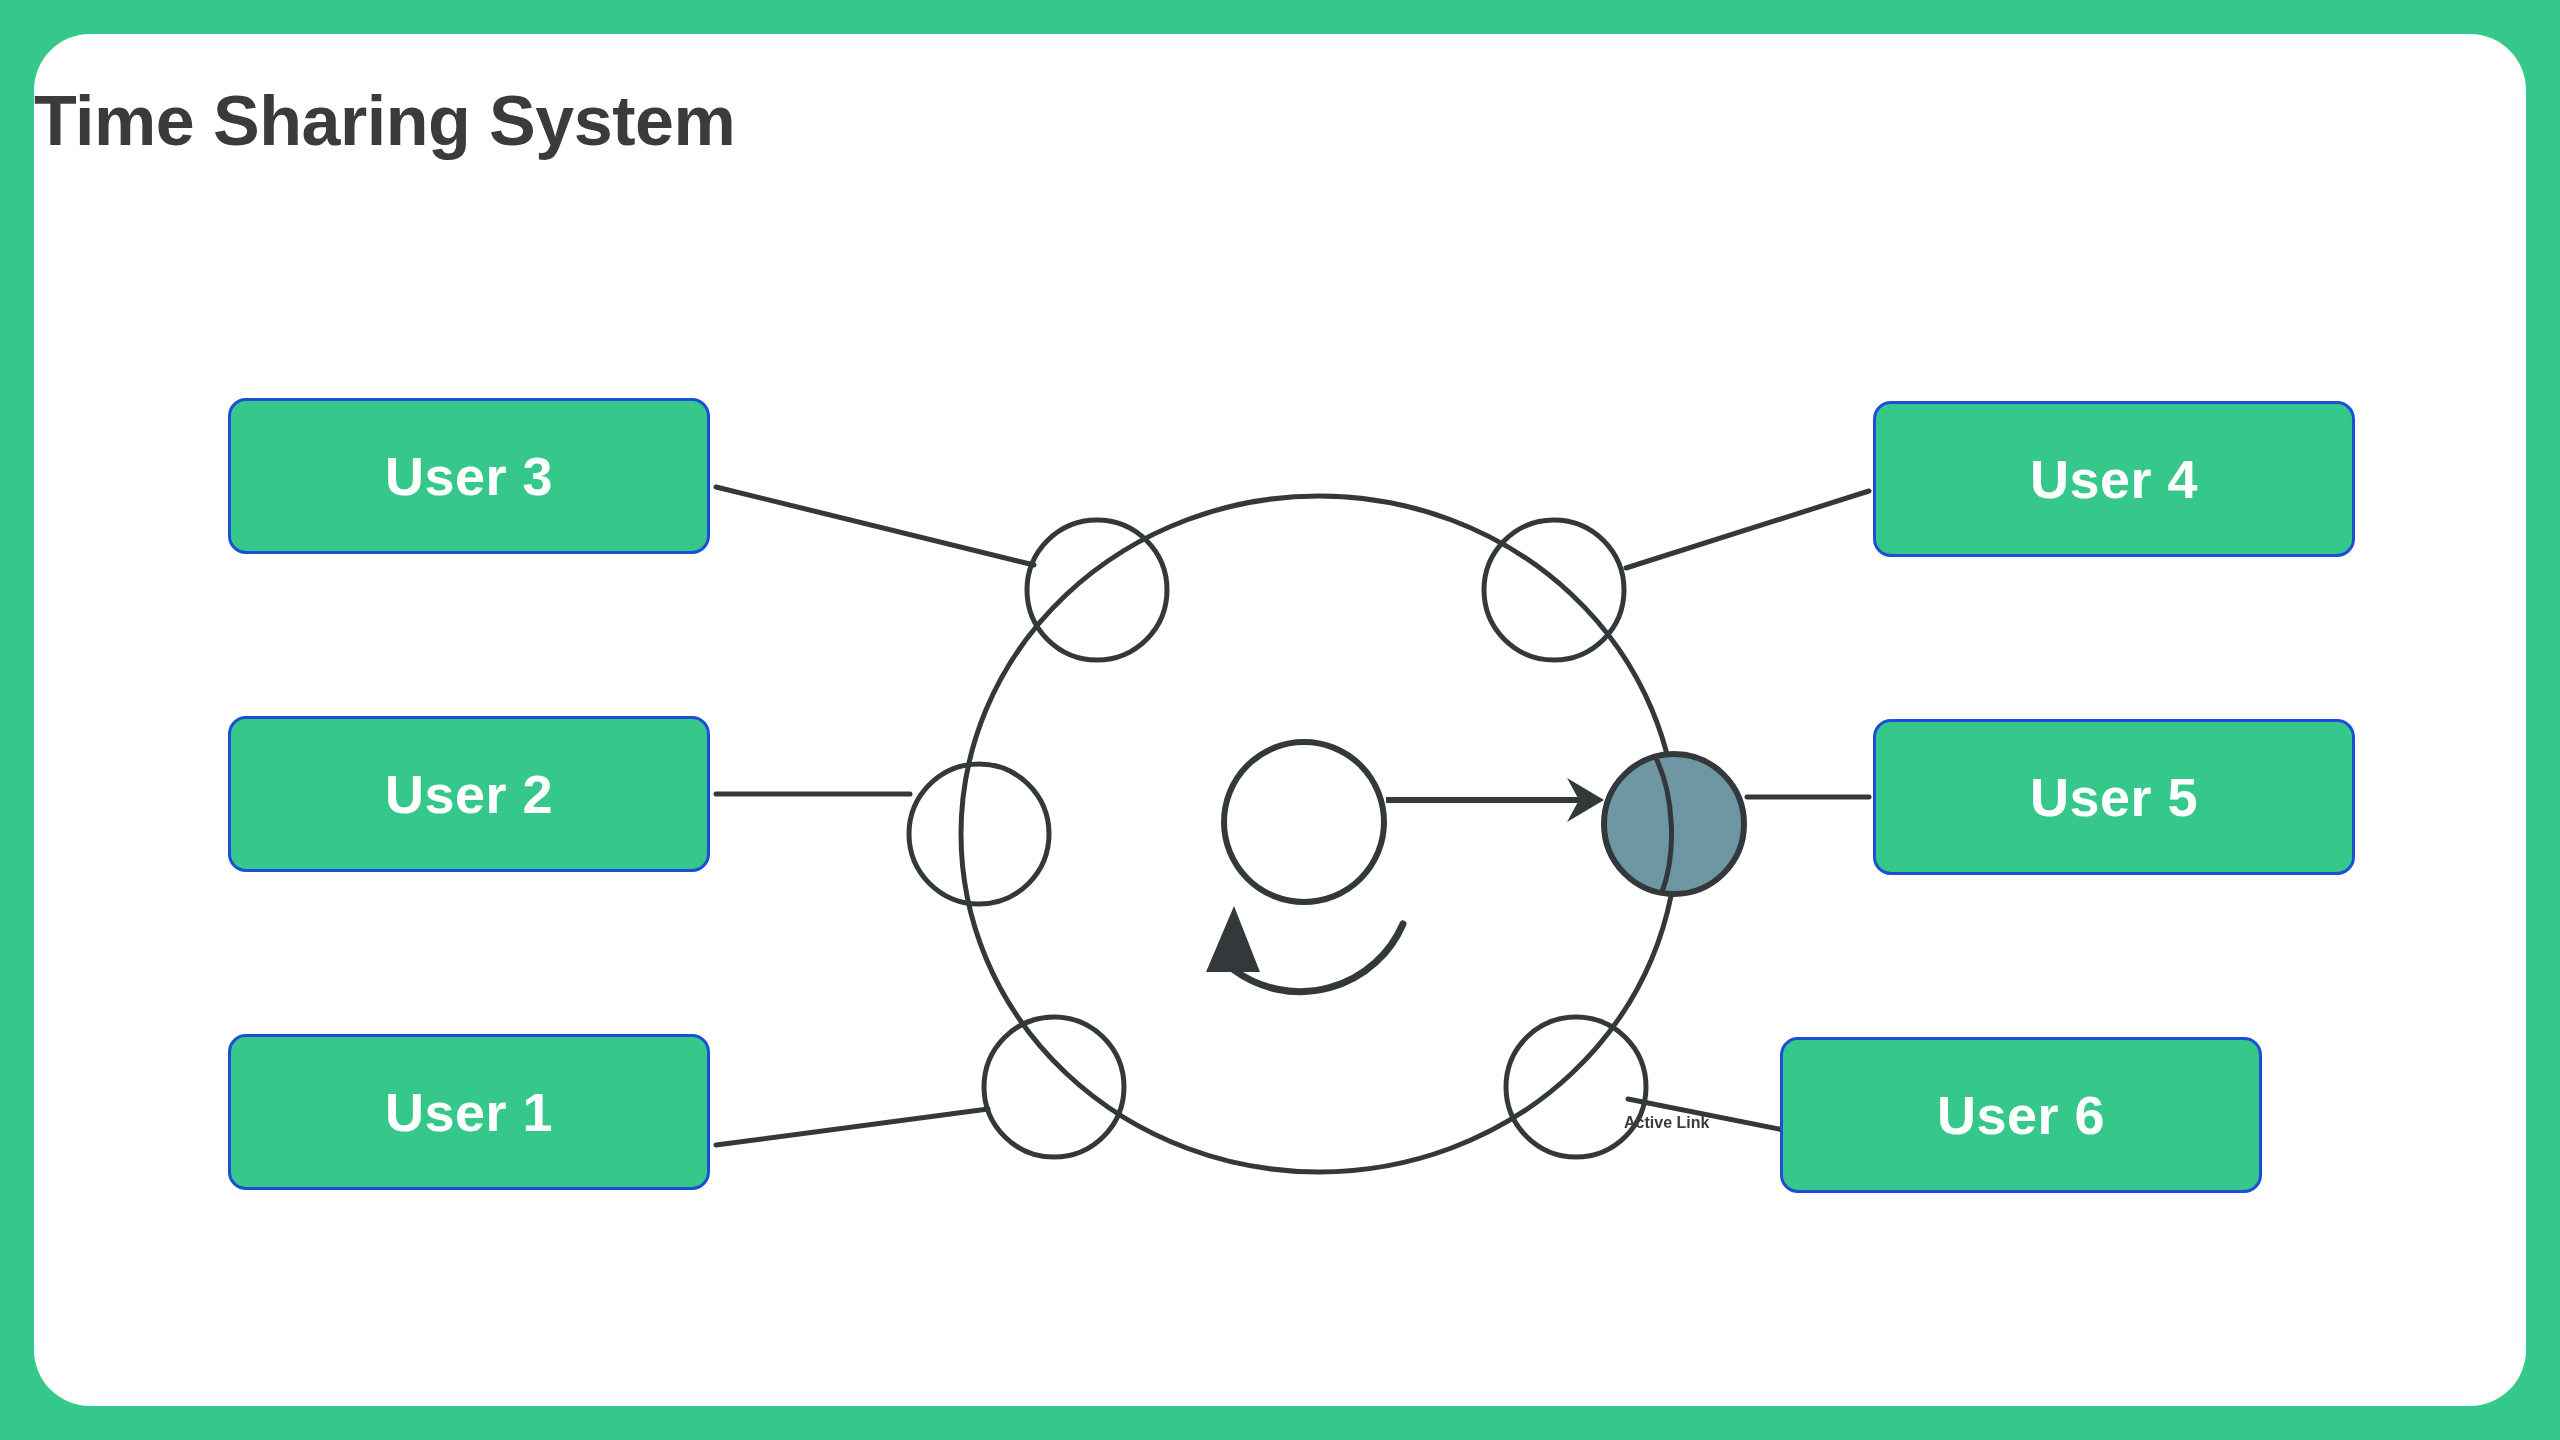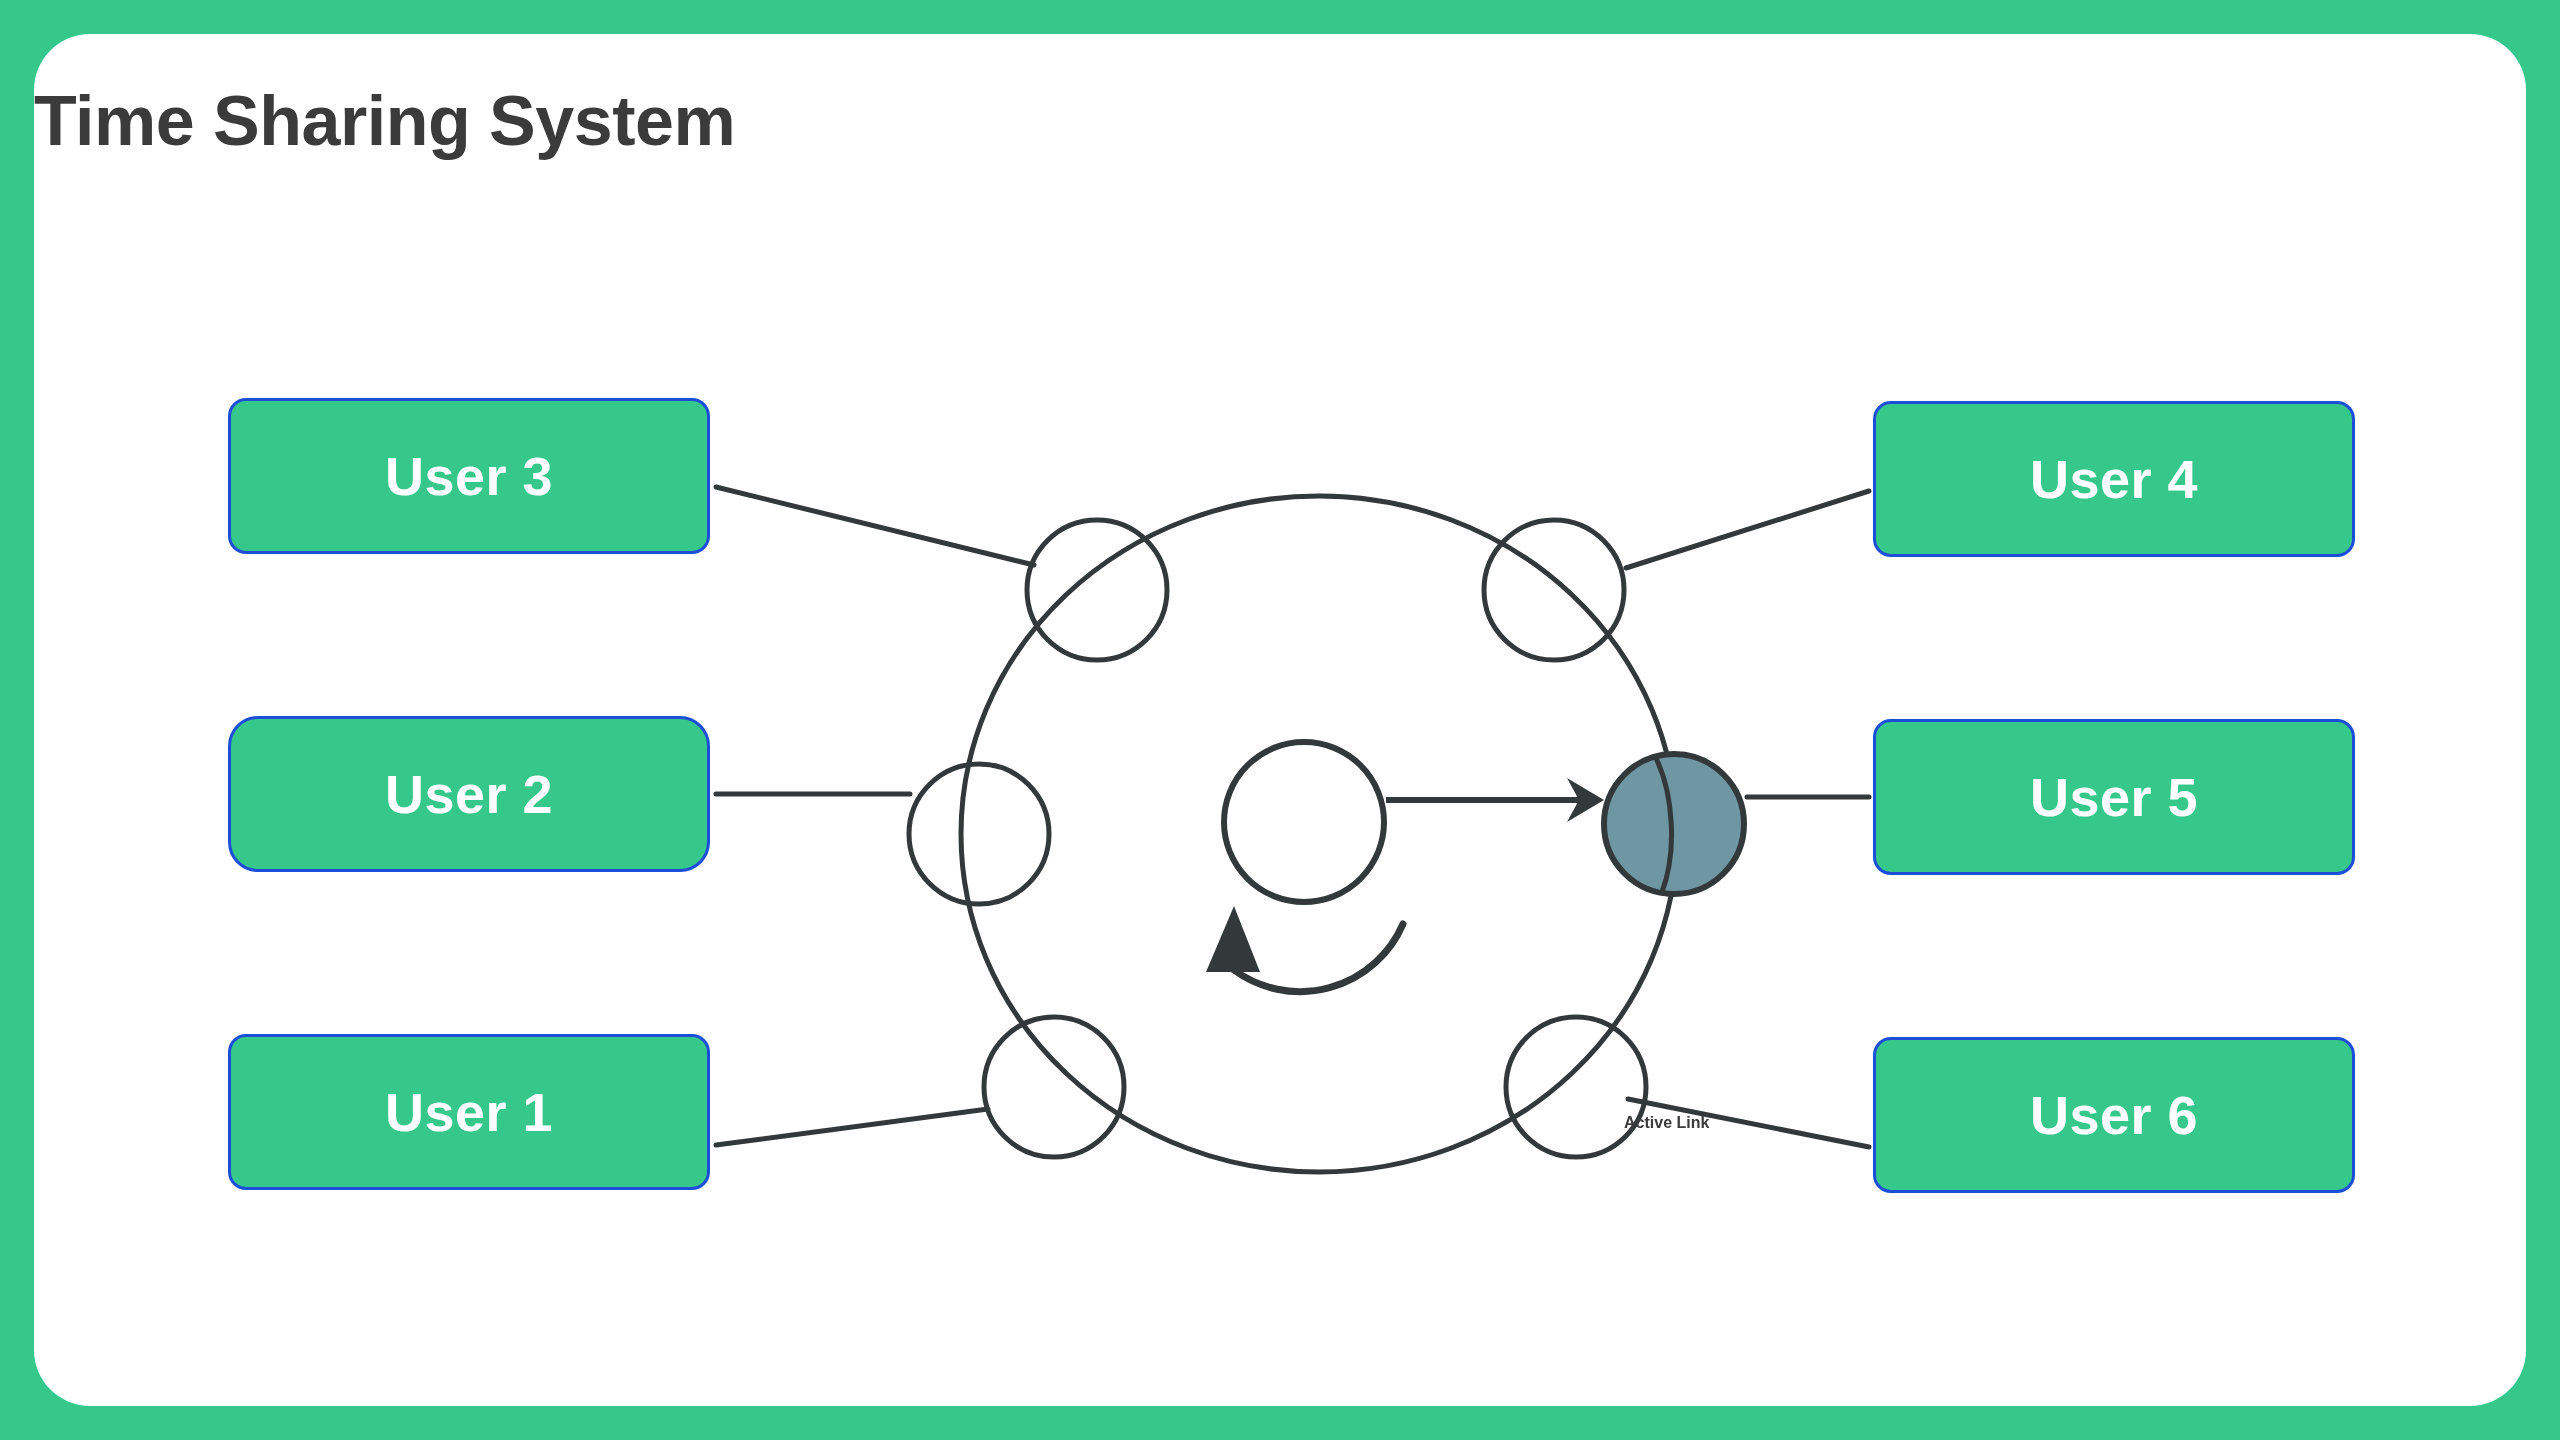--- a/index.html
+++ b/index.html
@@ -76,25 +76,25 @@
   .user-box-label {
     color: #ffffff;
     font-size: 54px;
     font-weight: bold;
     line-height: 1;
     letter-spacing: 0.5px;
     white-space: nowrap;
   }
 
   .box-l1 { left: 194px; top: 1000px; }
-  .box-l2 { left: 194px; top: 682px; border-radius: 30px;  }
+  .box-l2 { left: 194px; top: 682px;  }
   .box-l3 { left: 194px; top: 364px;  }
   .box-r4 { left: 1839px; top: 367px; }
   .box-r5 { left: 1839px; top: 685px; }
-  .box-r6 { left: 1839px; top: 1003px; }
+  .box-r6 { left: 1746px; top: 1003px; }
 
   
   #active-link-label {
     position: absolute;
     left: 1590px;
     top: 1081px;
     font-size: 16px;
     font-weight: bold;
     color: #3b3b3b;
     line-height: 1;

